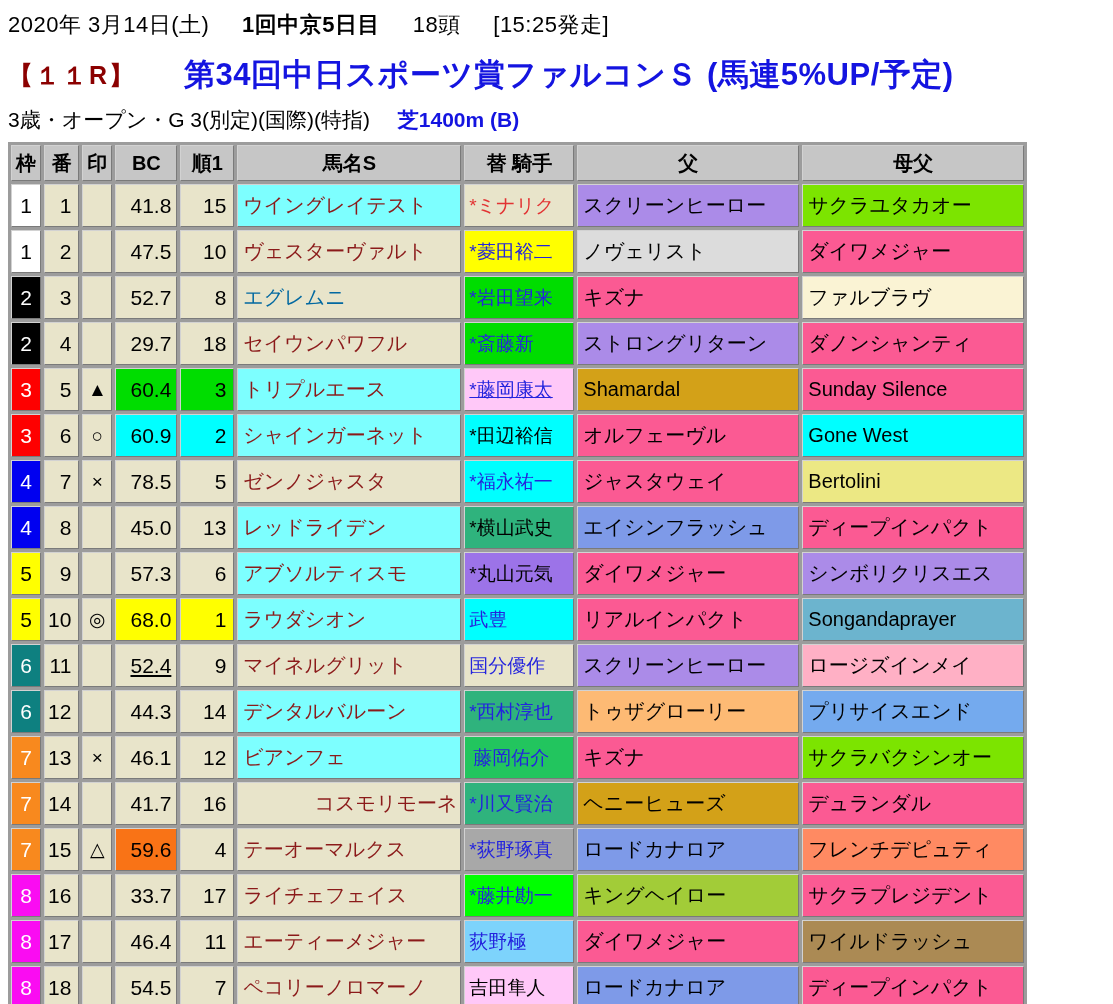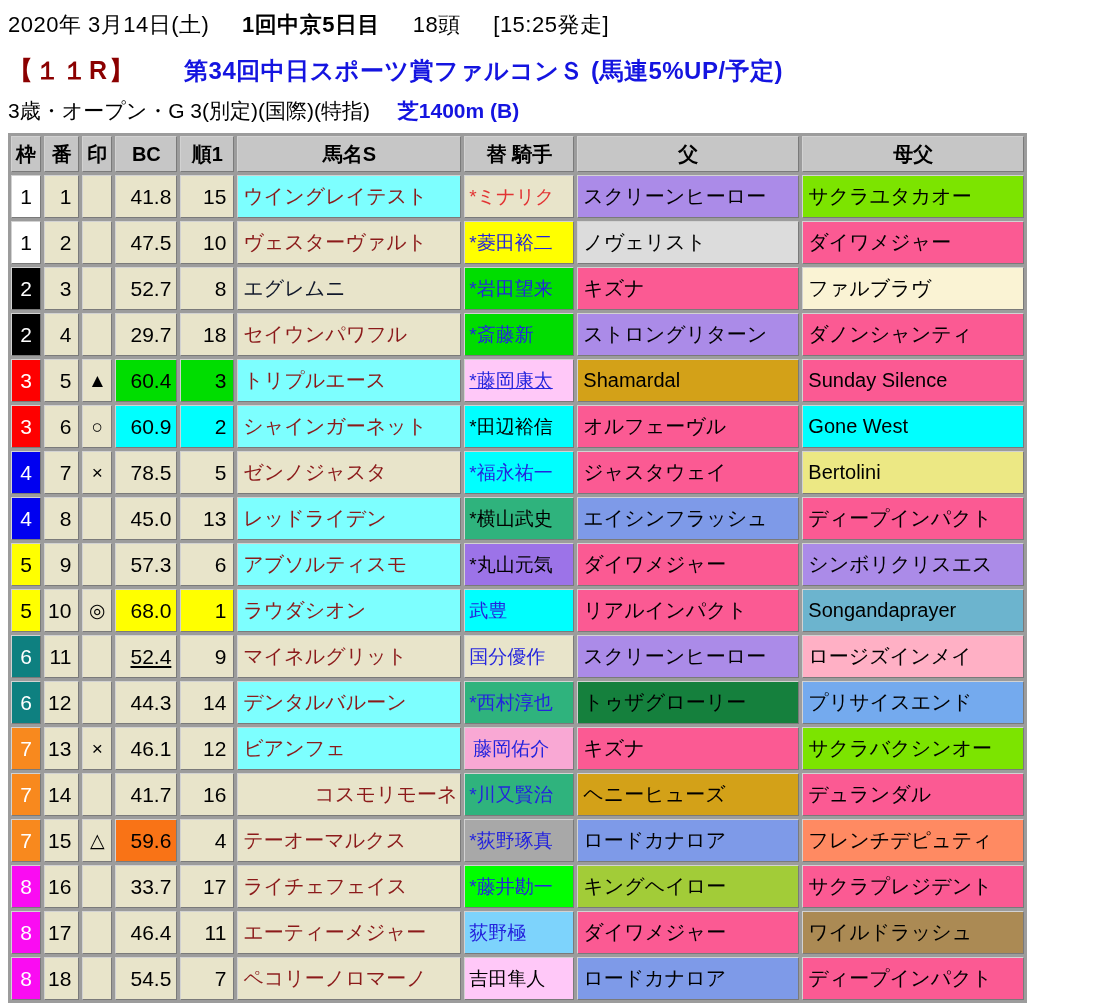--- a/index.html
+++ b/index.html
@@ -5,21 +5,21 @@
   html,body{margin:0;padding:0;background:#ffffff;}
   body{font-family:"Liberation Sans","DejaVu Sans",sans-serif;color:#000;width:1113px;}
   .page{padding:6px 0 0 8px;}
 
   .date-line{font-size:22px;letter-spacing:0.5px;white-space:nowrap;margin-top:4px;}
   .date-line .seg{margin-right:26px;}
   .date-line .bold{font-weight:bold;}
 
   .title-line{margin-top:14px;white-space:nowrap;display:flex;align-items:center;}
   .race-no{color:#8b0000;font-weight:bold;font-size:25px;letter-spacing:2px;}
-  .race-title{color:#1414e0;font-weight:bold;font-size:24px;margin-left:48px;letter-spacing:0.5px;}
+  .race-title{color:#1414e0;font-weight:bold;font-size:31px;margin-left:48px;letter-spacing:0.5px;}
 
   .cond-line{margin-top:10px;margin-bottom:8px;font-size:21px;white-space:nowrap;}
   .course{color:#1414e0;font-weight:bold;margin-left:22px;}
 
   table.entries{border-collapse:separate;border-spacing:3px;background:#9c9c9c;table-layout:fixed;margin-top:2px;}
   col.c0{width:30px;} col.c1{width:34px;} col.c2{width:30px;}
   col.c3{width:62px;} col.c4{width:54px;} col.c5{width:224px;}
   col.c6{width:110px;} col.c7{width:222px;} col.c8{width:222px;}
 
   th,td{border:1px solid;border-color:#d2d2d2 #7a7a7a #7a7a7a #d2d2d2;overflow:hidden;white-space:nowrap;}
@@ -104,21 +104,21 @@
           <td class="t-jockey" style="background: rgb(255, 255, 0); color: rgb(36, 36, 221);">*菱田裕二</td>
           <td class="t-sire" style="background: rgb(220, 220, 220); color: rgb(0, 0, 0);">ノヴェリスト</td>
           <td class="t-damsire" style="background: rgb(251, 90, 147); color: rgb(0, 0, 0);">ダイワメジャー</td>
         </tr>
         <tr>
           <td class="t-waku" style="background: rgb(0, 0, 0); color: rgb(255, 255, 255);">2</td>
           <td class="t-num" style="background: rgb(232, 228, 202); color: rgb(0, 0, 0);">3</td>
           <td class="t-mark" style="background: rgb(232, 228, 202); color: rgb(0, 0, 0);"></td>
           <td class="t-bc" style="background: rgb(232, 228, 202); color: rgb(0, 0, 0);">52.7</td>
           <td class="t-rank" style="background: rgb(232, 228, 202); color: rgb(0, 0, 0);">8</td>
-          <td class="t-horse" style="background: rgb(232, 228, 202); color: #0f172a;">エグレムニ</td>
+          <td class="t-horse" style="background: rgb(232, 228, 202); color: #0369a1;">エグレムニ</td>
           <td class="t-jockey" style="background: rgb(0, 221, 0); color: rgb(36, 36, 221);">*岩田望来</td>
           <td class="t-sire" style="background: rgb(251, 90, 147); color: rgb(0, 0, 0);">キズナ</td>
           <td class="t-damsire" style="background: rgb(250, 243, 212); color: rgb(0, 0, 0);">ファルブラヴ</td>
         </tr>
         <tr>
           <td class="t-waku" style="background: rgb(0, 0, 0); color: rgb(255, 255, 255);">2</td>
           <td class="t-num" style="background: rgb(232, 228, 202); color: rgb(0, 0, 0);">4</td>
           <td class="t-mark" style="background: rgb(232, 228, 202); color: rgb(0, 0, 0);"></td>
           <td class="t-bc" style="background: rgb(232, 228, 202); color: rgb(0, 0, 0);">29.7</td>
           <td class="t-rank" style="background: rgb(232, 228, 202); color: rgb(0, 0, 0);">18</td>
@@ -205,31 +205,31 @@
           <td class="t-damsire" style="background: rgb(255, 176, 197); color: rgb(0, 0, 0);">ロージズインメイ</td>
         </tr>
         <tr>
           <td class="t-waku" style="background: rgb(14, 128, 128); color: rgb(255, 255, 255);">6</td>
           <td class="t-num" style="background: rgb(232, 228, 202); color: rgb(0, 0, 0);">12</td>
           <td class="t-mark" style="background: rgb(232, 228, 202); color: rgb(0, 0, 0);"></td>
           <td class="t-bc" style="background: rgb(232, 228, 202); color: rgb(0, 0, 0);">44.3</td>
           <td class="t-rank" style="background: rgb(232, 228, 202); color: rgb(0, 0, 0);">14</td>
           <td class="t-horse" style="background: rgb(125, 255, 255); color: rgb(139, 26, 26);">デンタルバルーン</td>
           <td class="t-jockey" style="background: rgb(47, 179, 125); color: rgb(36, 36, 221);">*西村淳也</td>
-          <td class="t-sire" style="background: #15803d; color: rgb(0, 0, 0);">トゥザグローリー</td>
+          <td class="t-sire" style="background: #fdba74; color: rgb(0, 0, 0);">トゥザグローリー</td>
           <td class="t-damsire" style="background: rgb(116, 170, 238); color: rgb(0, 0, 0);">プリサイスエンド</td>
         </tr>
         <tr>
           <td class="t-waku" style="background: rgb(248, 137, 30); color: rgb(255, 255, 255);">7</td>
           <td class="t-num" style="background: rgb(232, 228, 202); color: rgb(0, 0, 0);">13</td>
           <td class="t-mark" style="background: rgb(232, 228, 202); color: rgb(0, 0, 0);">×</td>
           <td class="t-bc" style="background: rgb(232, 228, 202); color: rgb(0, 0, 0);">46.1</td>
           <td class="t-rank" style="background: rgb(232, 228, 202); color: rgb(0, 0, 0);">12</td>
           <td class="t-horse" style="background: rgb(125, 255, 255); color: rgb(139, 26, 26);">ビアンフェ</td>
-          <td class="t-jockey" style="background: #f9a8d4; color: rgb(36, 36, 221); padding-left: 8px;">藤岡佑介</td>
+          <td class="t-jockey" style="background: #22c55e; color: rgb(36, 36, 221); padding-left: 8px;">藤岡佑介</td>
           <td class="t-sire" style="background: rgb(251, 90, 147); color: rgb(0, 0, 0);">キズナ</td>
           <td class="t-damsire" style="background: rgb(124, 228, 0); color: rgb(0, 0, 0);">サクラバクシンオー</td>
         </tr>
         <tr>
           <td class="t-waku" style="background: rgb(248, 137, 30); color: rgb(255, 255, 255);">7</td>
           <td class="t-num" style="background: rgb(232, 228, 202); color: rgb(0, 0, 0);">14</td>
           <td class="t-mark" style="background: rgb(232, 228, 202); color: rgb(0, 0, 0);"></td>
           <td class="t-bc" style="background: rgb(232, 228, 202); color: rgb(0, 0, 0);">41.7</td>
           <td class="t-rank" style="background: rgb(232, 228, 202); color: rgb(0, 0, 0);">16</td>
           <td class="t-horse" style="background: rgb(232, 228, 202); color: rgb(139, 26, 26); text-align: right;">コスモリモーネ</td>

